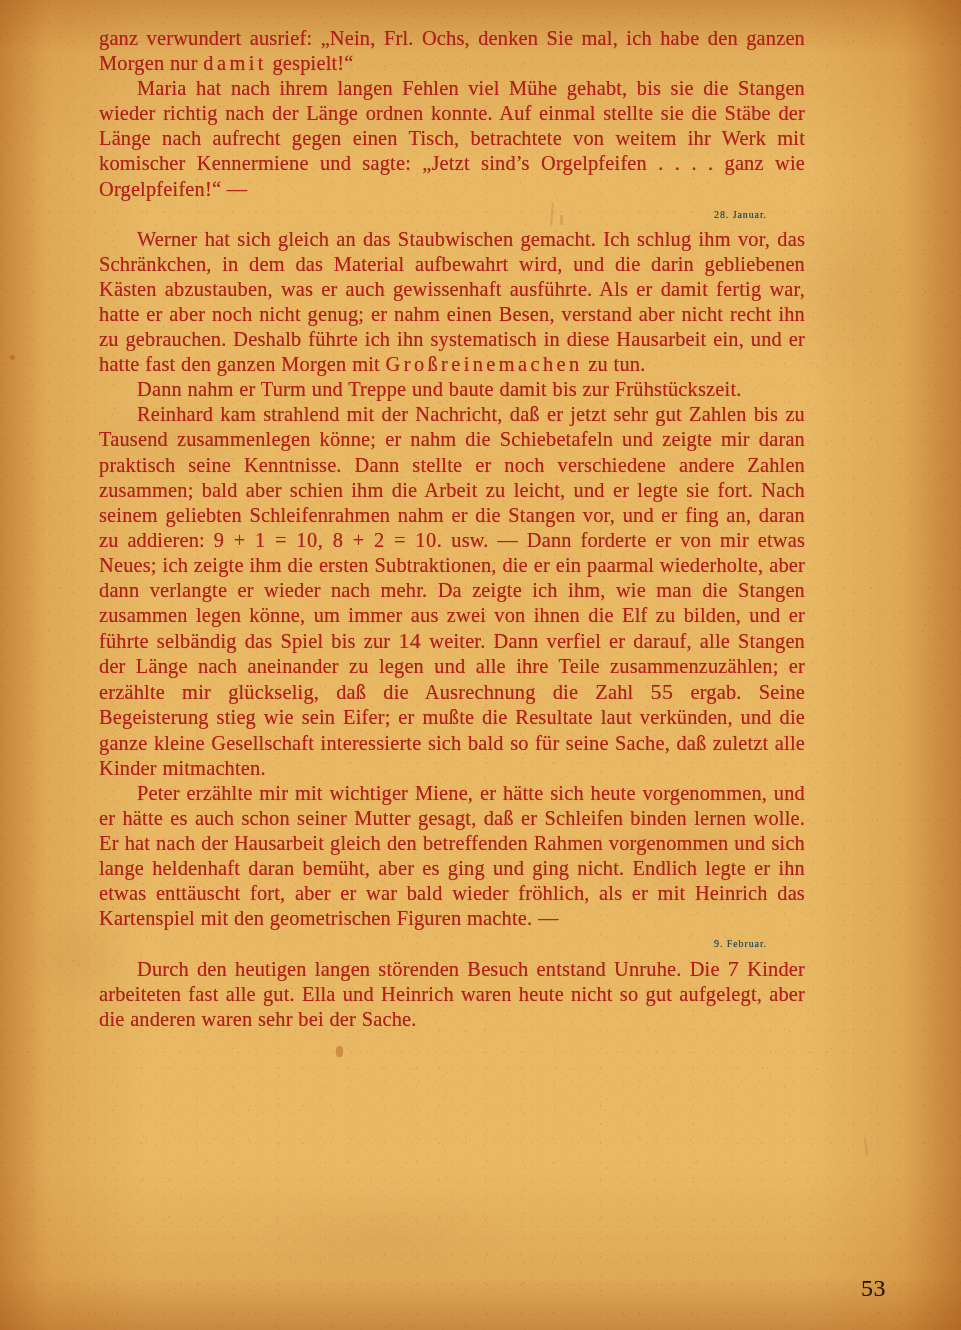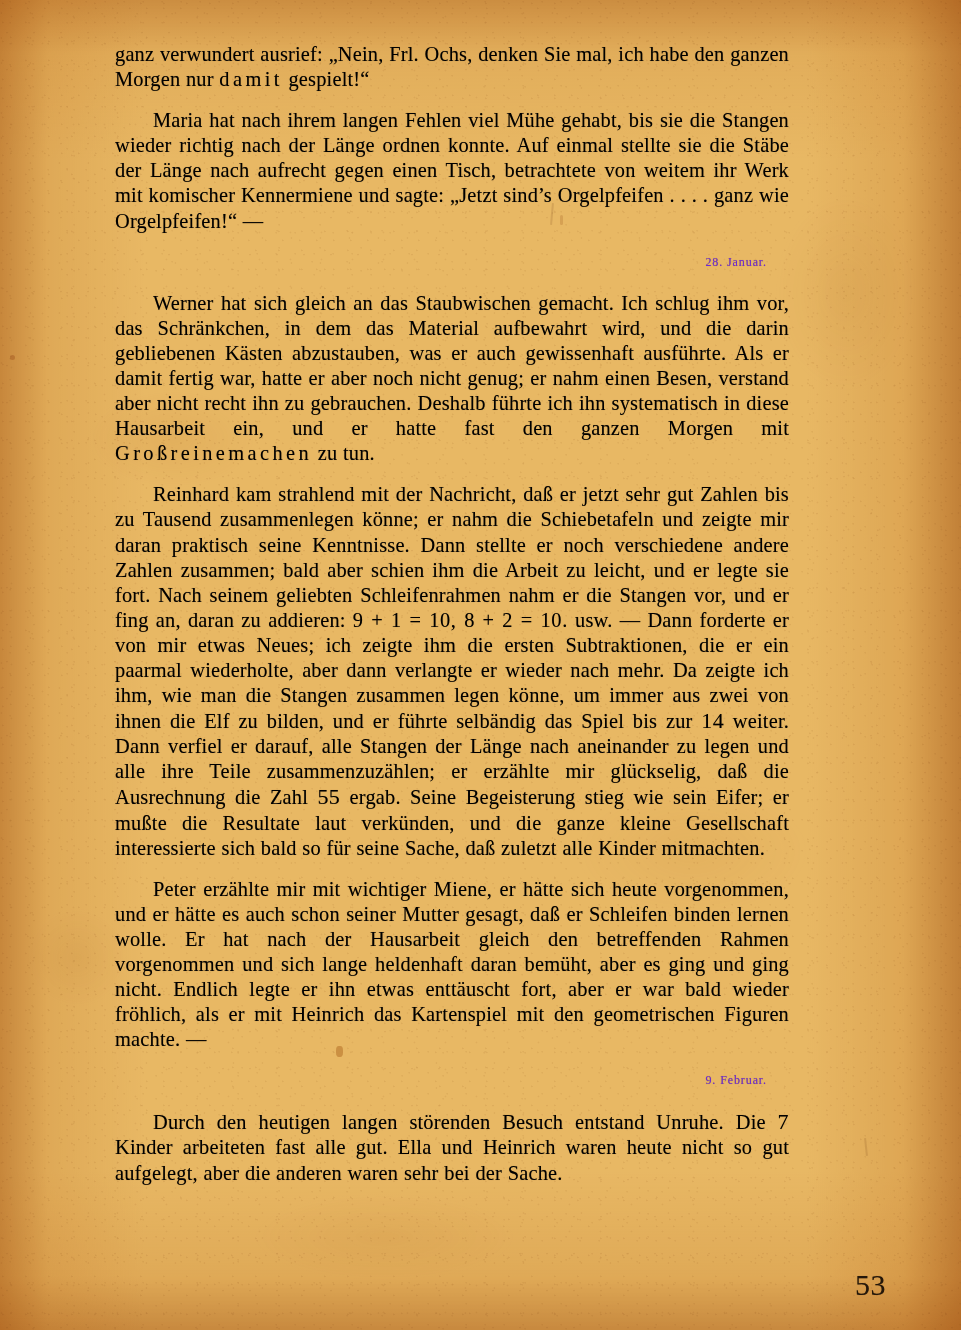--- a/index.html
+++ b/index.html
@@ -72,53 +72,53 @@
 
   .content {
     position: absolute;
     left: 99px;
     top: 26px;
     width: 706px;
     z-index: 5;
   }
 
   p.para {
-    margin: 16px;
+    margin: 0;
     text-align: justify;
     text-justify: inter-word;
     font-size: 20.4px;
     line-height: 25.1px;
-    color: #000000;
+    color: #b91c1c;
     text-indent: 38px;
     letter-spacing: 0.18px;
     word-spacing: 0.4px;
     text-shadow: 0 0 0.7px rgba(45,28,10,0.42);
   }
   p.para.noindent { text-indent: 0; }
 
   .date-head {
     margin: 0;
     text-align: right;
-    font-size: 12px;
+    font-size: 10px;
     line-height: 25px;
     letter-spacing: 0.9px;
-    color: #6d28d9;
+    color: #0c4a6e;
     padding-right: 38px;
     text-shadow: 0 0 0.7px rgba(45,28,10,0.4);
   }
 
   .sp { letter-spacing: 3.4px; }
   .eq { letter-spacing: 0.6px; }
   .osf { font-size: 22px; letter-spacing: 0.4px; }
 
   .page-number {
     position: absolute;
     right: 75px;
     bottom: 28px;
-    font-size: 30px;
+    font-size: 24px;
     color: #24170a;
     letter-spacing: 0.5px;
     z-index: 5;
     text-shadow: 0 0 0.7px rgba(45,28,10,0.4);
   }
 
   
   .mark {
     position: absolute;
     background: rgba(150,70,20,0.35);
@@ -144,20 +144,21 @@
   <div class="mark" style="left:560px; top:215px; width:3px; height:10px; border-radius:2px; background:rgba(160,90,30,0.25);"></div>
   <div class="mark" style="left:336px; top:1046px; width:7px; height:11px; background:rgba(168,96,24,0.45); border-radius:40%;"></div>
   <div class="hairline" style="left:551px; top:203px; width:2px; height:22px; transform:rotate(5deg);"></div>
   <div class="hairline" style="left:865px; top:1138px; width:2px; height:18px; transform:rotate(-6deg);"></div>
 
   <div class="content">
       <p class="para noindent"><span>ganz verwundert ausrief: „Nein, Frl. Ochs, denken Sie mal, ich habe den ganzen Morgen nur </span><span class="sp">damit</span><span> gespielt!“</span></p>
       <p class="para"><span>Maria hat nach ihrem langen Fehlen viel Mühe gehabt, bis sie die Stangen wieder richtig nach der Länge ordnen konnte. Auf einmal stellte sie die Stäbe der Länge nach aufrecht gegen einen Tisch, betrachtete von weitem ihr Werk mit komischer Kennermiene und sagte: „Jetzt sind’s Orgelpfeifen . . . . ganz wie Orgelpfeifen!“ —</span></p>
       <div class="date-head">28. Januar.</div>
       <p class="para"><span>Werner hat sich gleich an das Staubwischen gemacht. Ich schlug ihm vor, das Schränkchen, in dem das Material aufbewahrt wird, und die darin gebliebenen Kästen abzustauben, was er auch gewissenhaft ausführte. Als er damit fertig war, hatte er aber noch nicht genug; er nahm einen Besen, verstand aber nicht recht ihn zu gebrauchen. Deshalb führte ich ihn systematisch in diese Hausarbeit ein, und er hatte fast den ganzen Morgen mit </span><span class="sp">Großreinemachen</span><span> zu tun.</span></p>
+      <p class="para"><span>Dann nahm er Turm und Treppe und baute damit bis zur Frühstückszeit.</span></p>
       <p class="para"><span>Reinhard kam strahlend mit der Nachricht, daß er jetzt sehr gut Zahlen bis zu Tausend zusammenlegen könne; er nahm die Schiebetafeln und zeigte mir daran praktisch seine Kenntnisse. Dann stellte er noch verschiedene andere Zahlen zusammen; bald aber schien ihm die Arbeit zu leicht, und er legte sie fort. Nach seinem geliebten Schleifenrahmen nahm er die Stangen vor, und er fing an, daran zu addieren: </span><span class="eq">9 + 1 = 10, 8 + 2 = 10.</span><span> usw. — Dann forderte er von mir etwas Neues; ich zeigte ihm die ersten Subtraktionen, die er ein paarmal wiederholte, aber dann verlangte er wieder nach mehr. Da zeigte ich ihm, wie man die Stangen zusammen legen könne, um immer aus zwei von ihnen die Elf zu bilden, und er führte selbändig das Spiel bis zur </span><span class="osf">14</span><span> weiter. Dann verfiel er darauf, alle Stangen der Länge nach aneinander zu legen und alle ihre Teile zusammenzuzählen; er erzählte mir glückselig, daß die Ausrechnung die Zahl </span><span class="osf">55</span><span> ergab. Seine Begeisterung stieg wie sein Eifer; er mußte die Resultate laut verkünden, und die ganze kleine Gesellschaft interessierte sich bald so für seine Sache, daß zuletzt alle Kinder mitmachten.</span></p>
       <p class="para"><span>Peter erzählte mir mit wichtiger Miene, er hätte sich heute vorgenommen, und er hätte es auch schon seiner Mutter gesagt, daß er Schleifen binden lernen wolle. Er hat nach der Hausarbeit gleich den betreffenden Rahmen vorgenommen und sich lange heldenhaft daran bemüht, aber es ging und ging nicht. Endlich legte er ihn etwas enttäuscht fort, aber er war bald wieder fröhlich, als er mit Heinrich das Kartenspiel mit den geometrischen Figuren machte. —</span></p>
       <div class="date-head">9. Februar.</div>
       <p class="para"><span>Durch den heutigen langen störenden Besuch entstand Unruhe. Die </span><span class="osf">7</span><span> Kinder arbeiteten fast alle gut. Ella und Heinrich waren heute nicht so gut aufgelegt, aber die anderen waren sehr bei der Sache.</span></p>
     </div>
 
   <div class="page-number">53</div>
 </div>
 
 </body></html>

